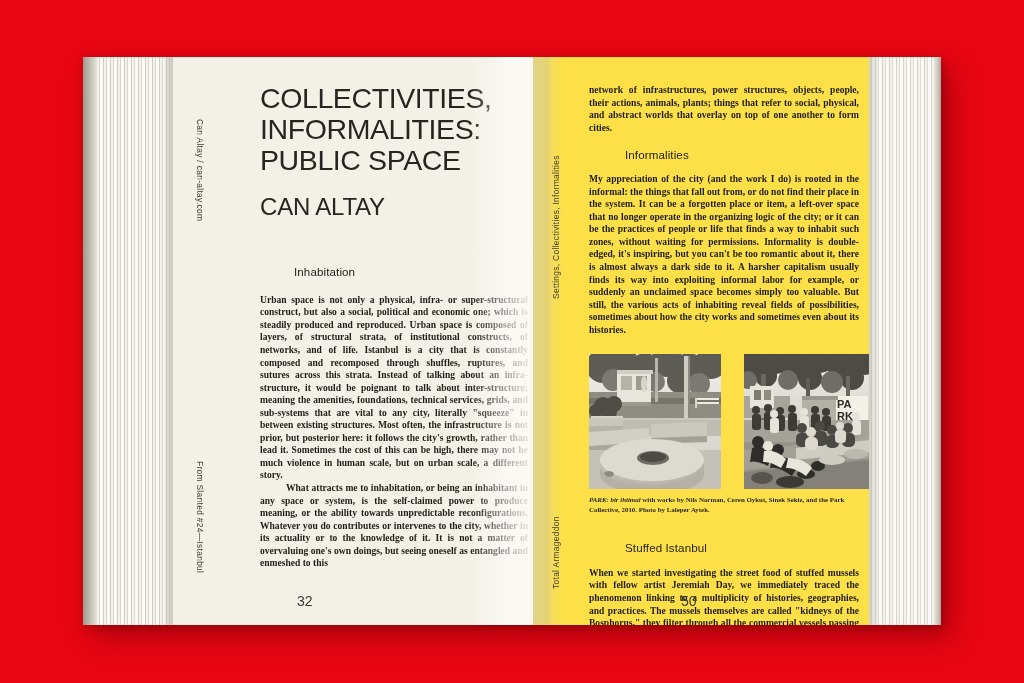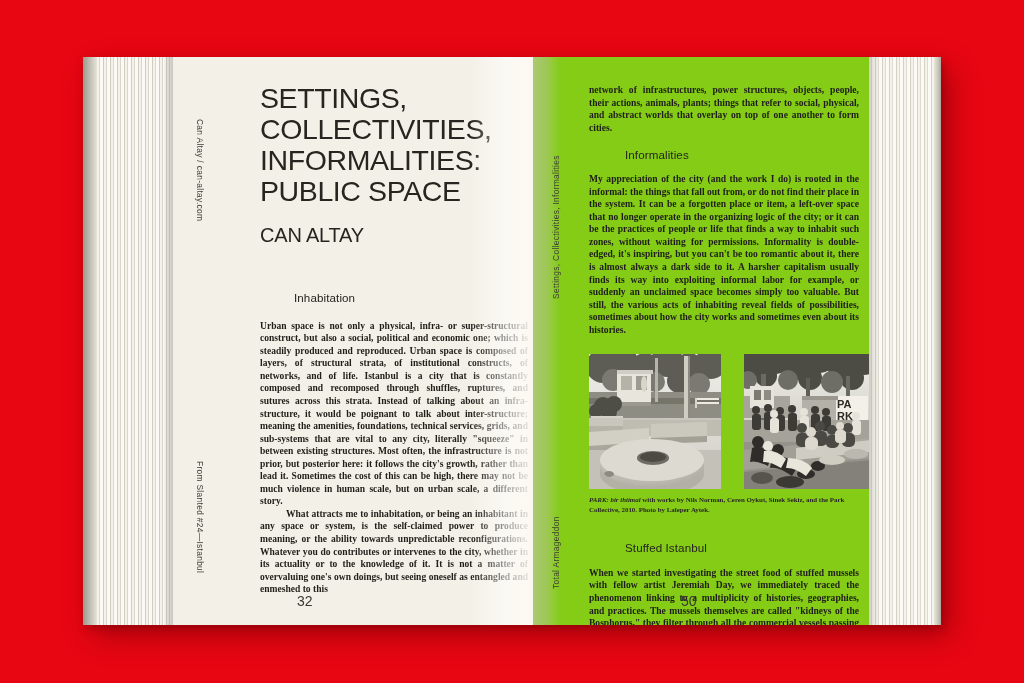--- a/index.html
+++ b/index.html
@@ -92,21 +92,21 @@
   }
 
   
   .page {
     position: relative;
     height: 100%;
     background: #f3f1e7;
     overflow: hidden;
   }
   .page-left  { flex: 0 0 360px; }
-  .page-right { flex: 1 1 auto; background: #84cc16; }
+  .page-right { flex: 1 1 auto; background: #fde047; }
 
   
   .page-left::after {
     content: "";
     position: absolute;
     right: 0; top: 0; bottom: 0;
     width: 62px;
     background: linear-gradient(to right,
       rgba(255,255,255,0) 0%,
       rgba(255,255,255,0.55) 55%,
@@ -168,21 +168,21 @@
     line-height: 1.085;
     letter-spacing: -0.4px;
     font-weight: 300;
     color: #27251f;
     text-transform: uppercase;
   }
   .title .ln { display: block; }
   .byline {
     margin: 0;
     padding-top: 17px;
-    font-size: 20px;
+    font-size: 24px;
     letter-spacing: -0.2px;
     font-weight: 300;
     color: #27251f;
     text-transform: uppercase;
   }
   .subhead {
     margin: 0;
     font-size: 11.6px;
     font-weight: 400;
     color: #26241f;
@@ -259,21 +259,20 @@
 
     <div class="page page-left">
 
       <div class="vtext down" style="left:32px; top:62px;">Can Altay / can-altay.com</div>
 
       <div class="vtext down" style="left:32px; top:404px;">From Slanted #24—Istanbul</div>
 
       <div class="lp-inner">
 
         <h1 class="title">
-          <span class="ln">SETTINGS,</span>
           <span class="ln">COLLECTIVITIES,</span>
           <span class="ln">INFORMALITIES:</span>
           <span class="ln">PUBLIC SPACE</span>
         </h1>
 
         <p class="byline">CAN ALTAY</p>
 
         <h2 class="subhead lp-subhead">Inhabitation</h2>
 
         <p class="body">Urban space is not only a physical, infra- or super-structural construct, but also a social, political and economic one; which is steadily produced and reproduced. Urban space is composed of layers, of structural strata, of institutional constructs, of networks, and of life. Istanbul is a city that is constantly composed and recomposed through shuffles, ruptures, and sutures across this strata. Instead of talking about an infra-structure, it would be poignant to talk about inter-structure; meaning the amenities, foundations, technical services, grids, and sub-systems that are vital to any city, literally "squeeze" in between existing structures. Most often, the infrastructure is not prior, but posterior here: it follows the city's growth, rather than lead it. Sometimes the cost of this can be high, there may not be much violence in human scale, but on urban scale, a different story.</p>

